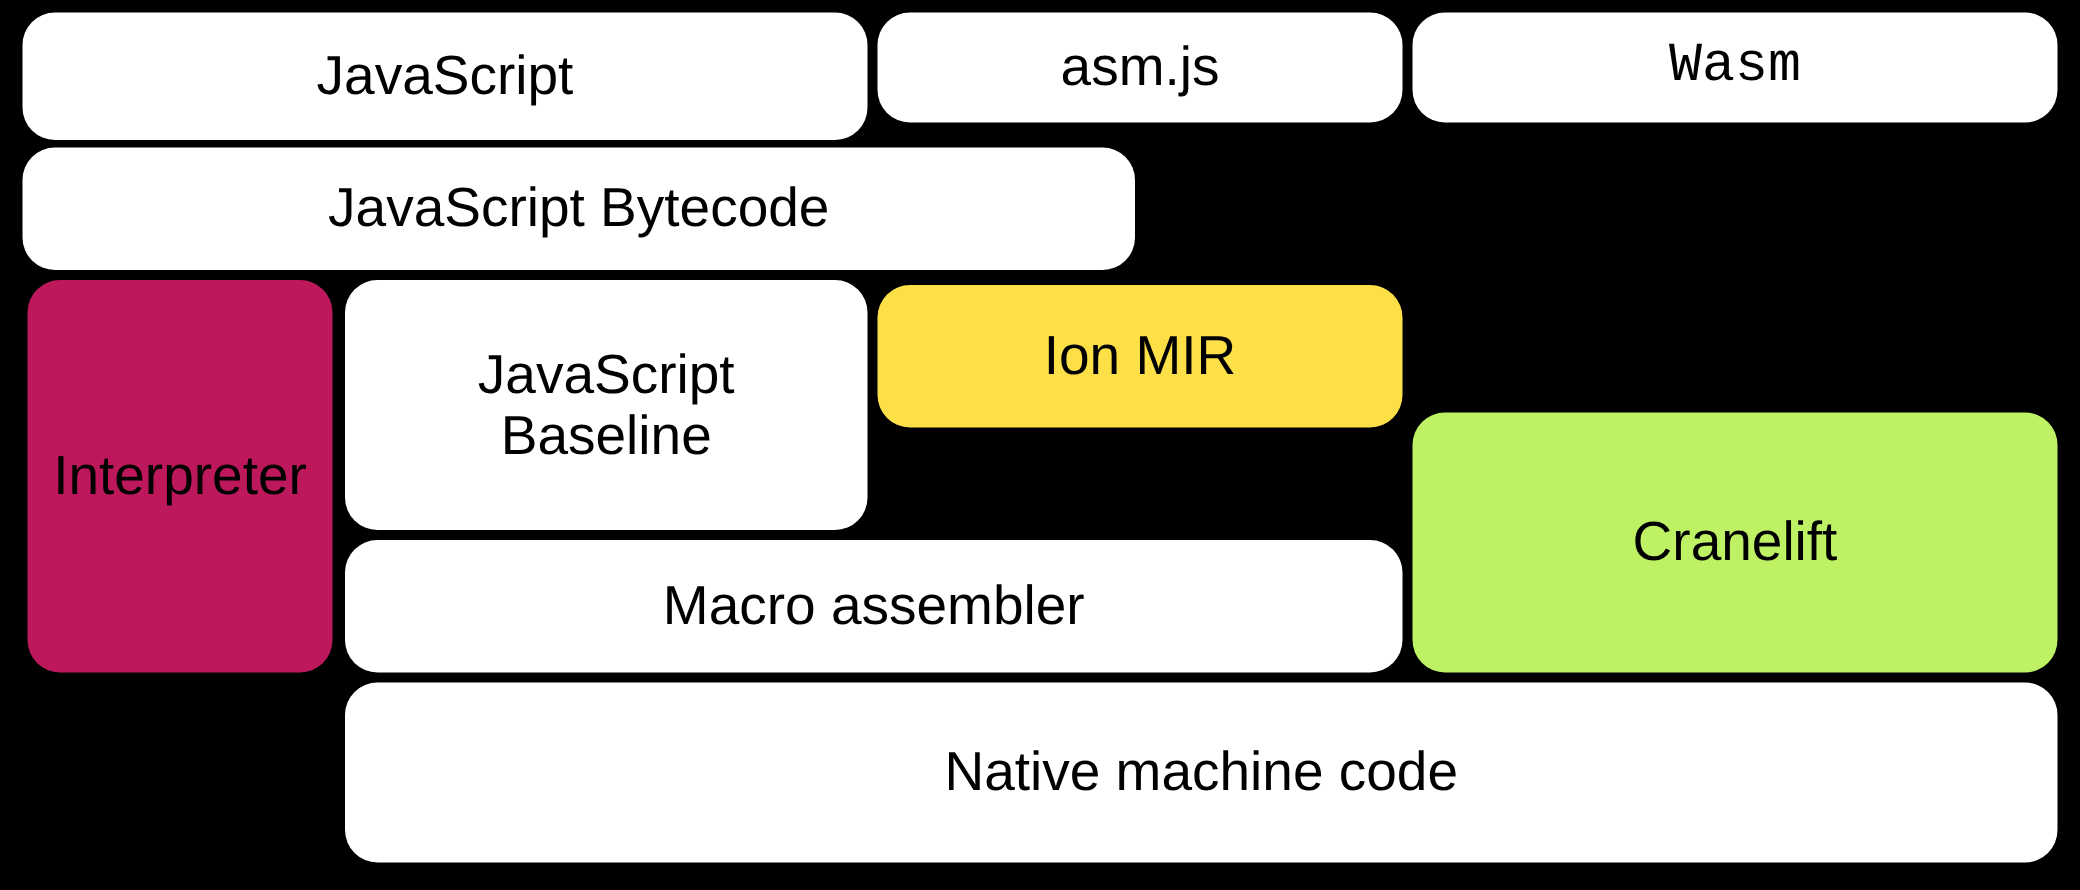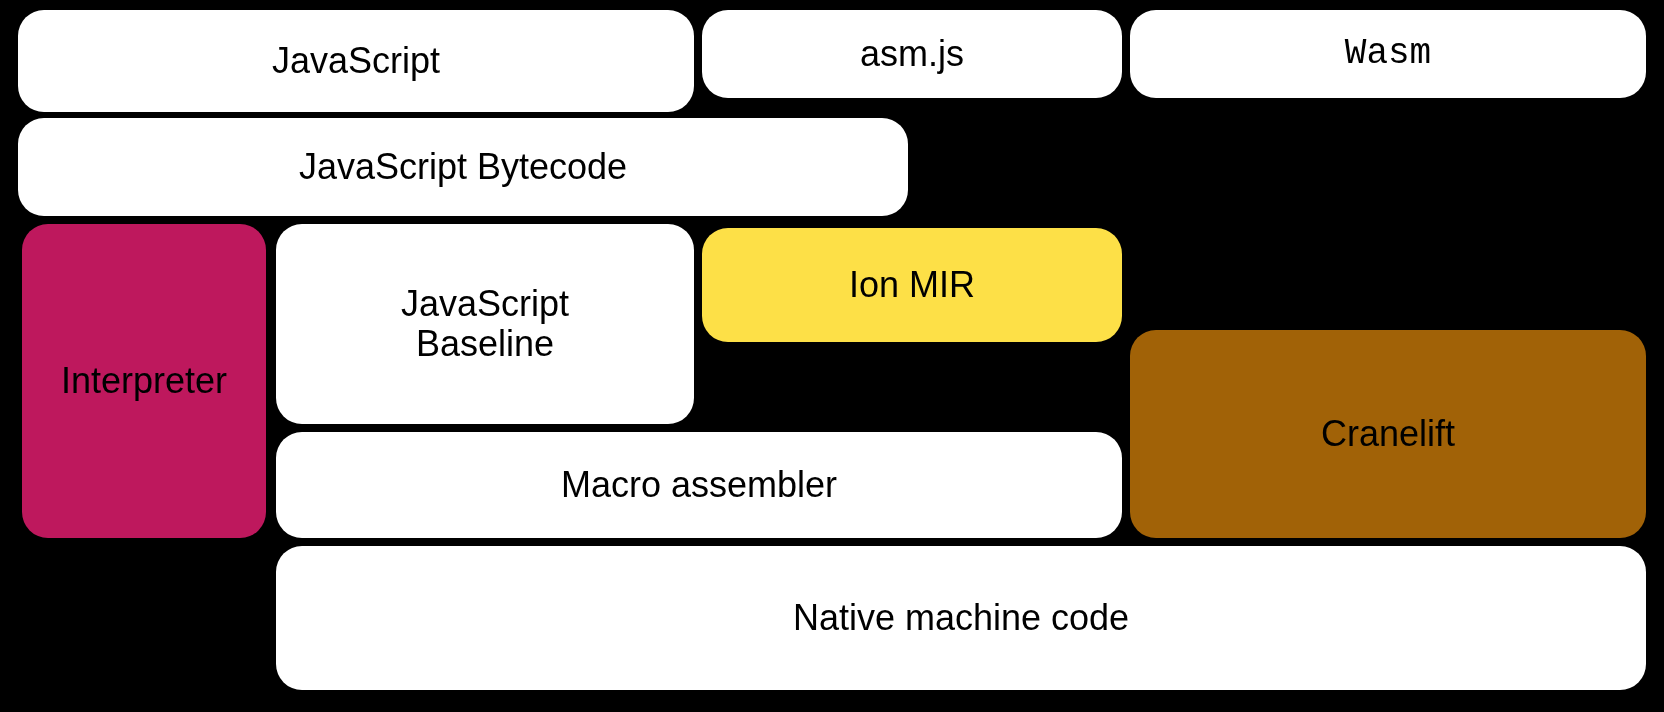--- a/index.html
+++ b/index.html
@@ -17,31 +17,31 @@
   }
   .node {
     position: absolute;
     box-sizing: border-box;
     display: flex;
     align-items: center;
     justify-content: center;
     text-align: center;
     border-radius: 26px;
     color: #000000;
-    font-size: 36px;
+    font-size: 44px;
     line-height: 1.12;
     font-weight: 400;
     letter-spacing: 0px;
     white-space: pre-line;
     user-select: none;
   }
   .fill-white { background: #ffffff; }
   .fill-grey  { background: #be185d; }
   .fill-green { background: #fde047; }
-  .fill-pink  { background: #a16207; }
+  .fill-pink  { background: #bef264; }
 </style>
 </head>
 <body>
 
 <div id="stage" style="background: rgb(0, 0, 0);">
     <div class="node fill-white" style="left: 18px; top: 10px; width: 676px; height: 102px; color: rgb(0, 0, 0);">JavaScript</div>
     <div class="node fill-white" style="left: 702px; top: 10px; width: 420px; height: 88px; color: rgb(0, 0, 0);">asm.js</div>
     <div class="node fill-white" style="left: 1130px; top: 10px; width: 516px; height: 88px; color: rgb(0, 0, 0); font-family: Liberation Mono, monospace;">Wasm</div>
     <div class="node fill-white" style="left: 18px; top: 118px; width: 890px; height: 98px; color: rgb(0, 0, 0);">JavaScript Bytecode</div>
     <div class="node fill-grey" style="left: 22px; top: 224px; width: 244px; height: 314px; color: rgb(0, 0, 0);">Interpreter</div>

